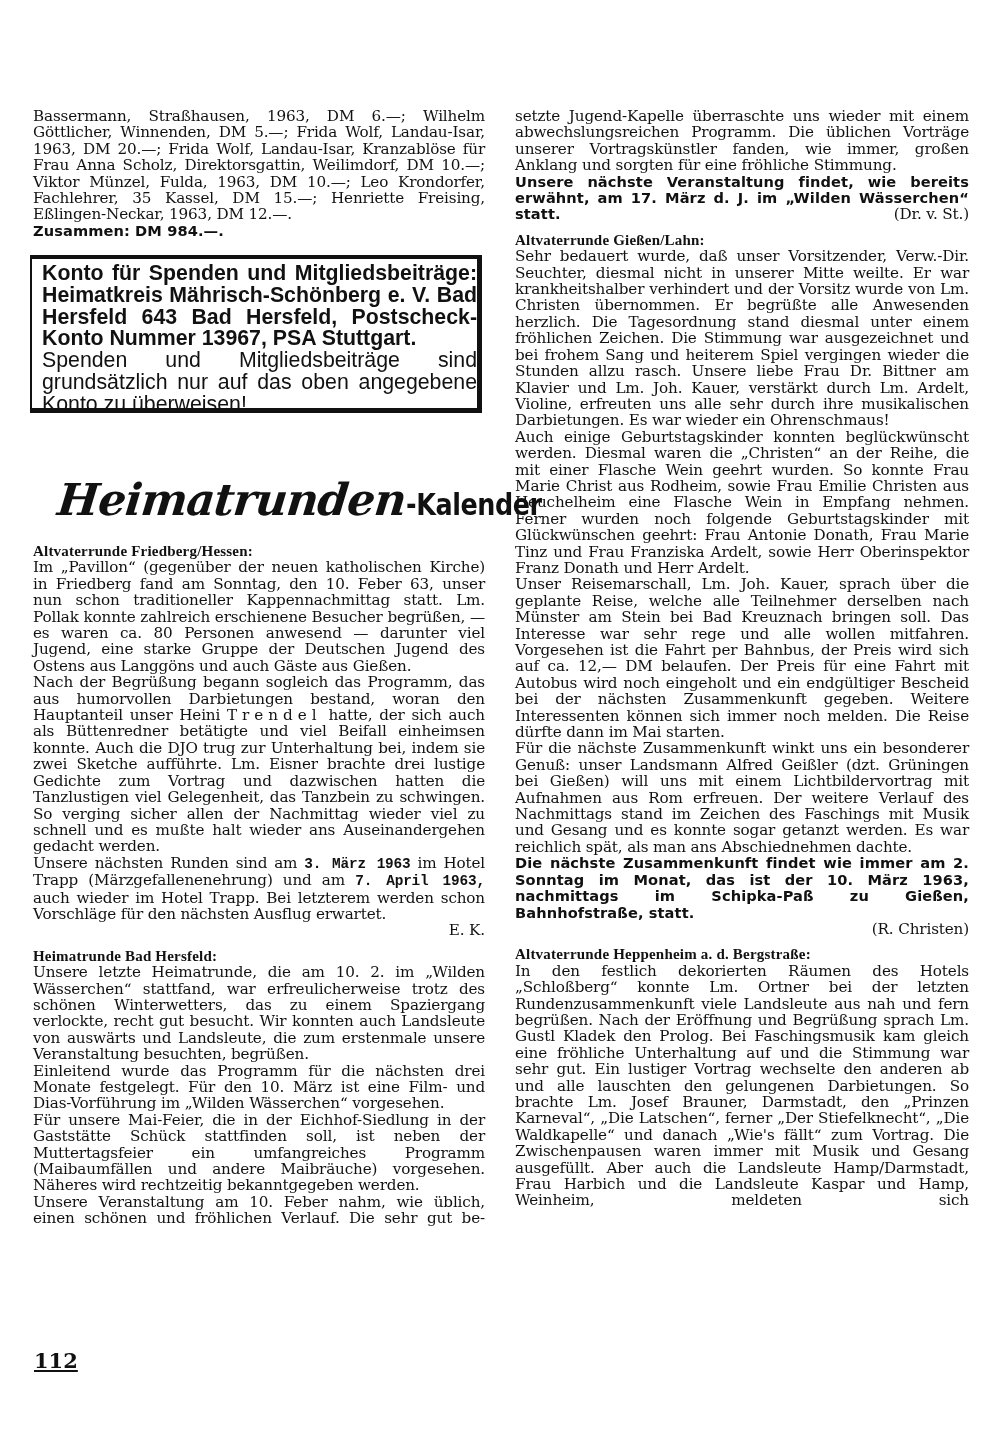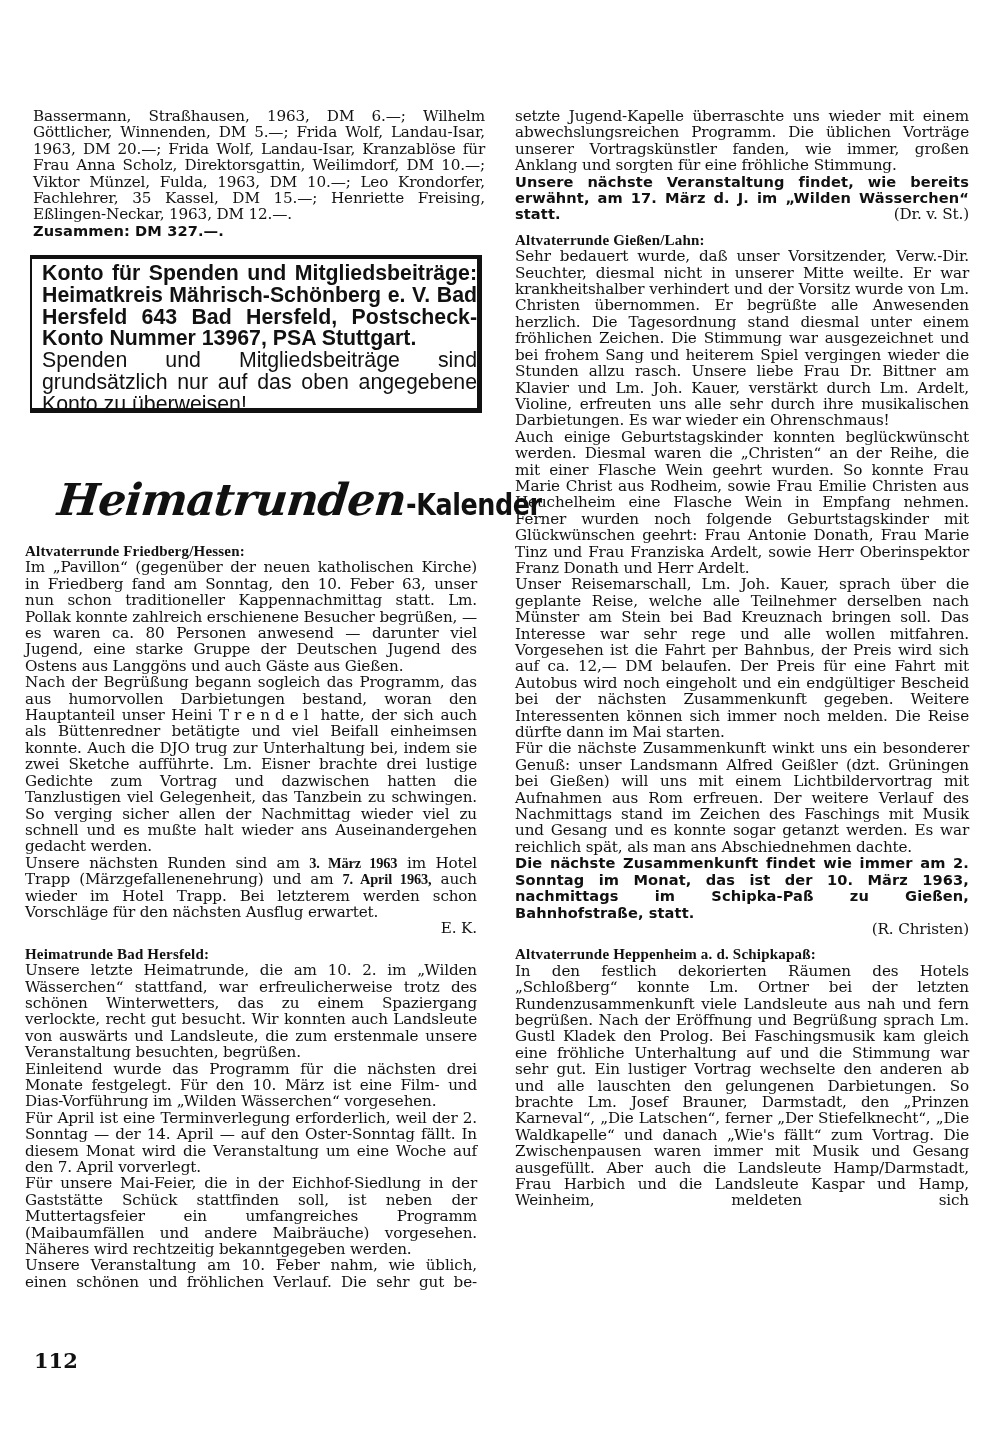--- a/index.html
+++ b/index.html
@@ -44,36 +44,37 @@
     .kalender-script {
       font-family: "DejaVu Serif", "Liberation Serif", serif;
       font-style: italic; font-weight: bold; font-size: 44px;
       letter-spacing: -1px; transform: skewX(-6deg); display: inline-block;
     }
     .kalender-rest {
       font-family: "DejaVu Sans", "Liberation Sans", sans-serif;
       font-weight: bold; font-size: 31px; letter-spacing: -0.5px;
       transform: scaleX(0.82); transform-origin: left center; display: inline-block;
     }
-    .left-lower { position: absolute; left: 25px; top: 543px; width: 452px;
+    .left-lower { position: absolute; left: 33px; top: 543px; width: 452px;
       font-size: 15.2px; line-height: 16.4px; letter-spacing: -0.15px; }
     .page-number {
       position: absolute; left: 34px; top: 1348px;
       font-size: 21px; font-weight: bold;
       font-family: "DejaVu Serif", "Liberation Serif", serif;
+      text-decoration: underline;
     }
     .spaced { letter-spacing: 5px; margin-top: 24px; }
-    b.inl { font-family: Liberation Serif, serif; font-size: 14.4px; }
+    b.inl { font-family: Liberation Mono, monospace; font-size: 14.4px; }
   </style>
 </head>
 <body>
 
 <div class="col col-left">
   <p>Bassermann, Straßhausen, 1963, DM 6.—; Wilhelm Göttlicher, Winnenden, DM 5.—; Frida Wolf, Landau-Isar, 1963, DM 20.—; Frida Wolf, Landau-Isar, Kranzablöse für Frau Anna Scholz, Direktorsgattin, Weilimdorf, DM 10.—; Viktor Münzel, Fulda, 1963, DM 10.—; Leo Krondorfer, Fachlehrer, 35 Kassel, DM 15.—; Henriette Freising, Eßlingen-Neckar, 1963, DM 12.—.</p>
-  <p class="sans-bold">Zusammen: DM 327.—.</p>
+  <p class="sans-bold">Zusammen: DM 984.—.</p>
 </div>
 
 <div class="box">
   <p class="bold">Konto für Spenden und Mitgliedsbeiträge: Heimatkreis Mährisch-Schönberg e. V. Bad Hersfeld 643 Bad Hersfeld, Postscheck-Konto Nummer 13967, PSA Stuttgart.</p>
   <p style="text-align-last:left">Spenden und Mitgliedsbeiträge sind grundsätzlich nur auf das oben angegebene Konto zu überweisen!</p>
 </div>
 
 <div class="kalender-title">
   <span class="kalender-script">Heimatrunden</span><span class="kalender-rest">-Kalender</span>
 </div>
@@ -84,21 +85,20 @@
     <p>Im „Pavillon“ (gegenüber der neuen katholischen Kirche) in Friedberg fand am Sonntag, den 10. Feber 63, unser nun schon traditioneller Kappennachmittag statt. Lm. Pollak konnte zahlreich erschienene Besucher begrüßen, — es waren ca. 80 Personen anwesend — darunter viel Jugend, eine starke Gruppe der Deutschen Jugend des Ostens aus Langgöns und auch Gäste aus Gießen.</p>
     <p><span>Nach der Begrüßung begann sogleich das Programm, das aus humorvollen Darbietungen bestand, woran den Hauptanteil unser Heini </span><span class="spaced">Trendel</span><span> hatte, der sich auch als Büttenredner betätigte und viel Beifall einheimsen konnte. Auch die DJO trug zur Unterhaltung bei, indem sie zwei Sketche aufführte. Lm. Eisner brachte drei lustige Gedichte zum Vortrag und dazwischen hatten die Tanzlustigen viel Gelegenheit, das Tanzbein zu schwingen. So verging sicher allen der Nachmittag wieder viel zu schnell und es mußte halt wieder ans Auseinandergehen gedacht werden.</span></p>
     <p><span>Unsere nächsten Runden sind am </span><b class="inl">3. März 1963</b><span> im Hotel Trapp (Märzgefallenenehrung) und am </span><b class="inl">7. April 1963,</b><span> auch wieder im Hotel Trapp. Bei letzterem werden schon Vorschläge für den nächsten Ausflug erwartet.</span></p>
     <p class="right-sig">E. K.</p>
   </div>
   <div class="gap"></div>
   <div>
     <h3 class="heading">Heimatrunde Bad Hersfeld:</h3>
     <p>Unsere letzte Heimatrunde, die am 10. 2. im „Wilden Wässerchen“ stattfand, war erfreulicherweise trotz des schönen Winterwetters, das zu einem Spaziergang verlockte, recht gut besucht. Wir konnten auch Landsleute von auswärts und Landsleute, die zum erstenmale unsere Veranstaltung besuchten, begrüßen.</p>
     <p>Einleitend wurde das Programm für die nächsten drei Monate festgelegt. Für den 10. März ist eine Film- und Dias-Vorführung im „Wilden Wässerchen“ vorgesehen.</p>
-    <p>Für April ist eine Terminverlegung erforderlich, weil der 2. Sonntag — der 14. April — auf den Oster-Sonntag fällt. In diesem Monat wird die Veranstaltung um eine Woche auf den 7. April vorverlegt.</p>
     <p>Für unsere Mai-Feier, die in der Eichhof-Siedlung in der Gaststätte Schück stattfinden soll, ist neben der Muttertagsfeier ein umfangreiches Programm (Maibaumfällen und andere Maibräuche) vorgesehen. Näheres wird rechtzeitig bekanntgegeben werden.</p>
     <p style="text-align-last:justify">Unsere Veranstaltung am 10. Feber nahm, wie üblich, einen schönen und fröhlichen Verlauf. Die sehr gut be-</p>
   </div>
 </div>
 
 <div class="page-number">112</div>
 
 <div class="col col-right">
   <div>
     <p>setzte Jugend-Kapelle überraschte uns wieder mit einem abwechslungsreichen Programm. Die üblichen Vorträge unserer Vortragskünstler fanden, wie immer, großen Anklang und sorgten für eine fröhliche Stimmung.</p>
@@ -110,16 +110,16 @@
     <h3 class="heading">Altvaterrunde Gießen/Lahn:</h3>
     <p>Sehr bedauert wurde, daß unser Vorsitzender, Verw.-Dir. Seuchter, diesmal nicht in unserer Mitte weilte. Er war krankheitshalber verhindert und der Vorsitz wurde von Lm. Christen übernommen. Er begrüßte alle Anwesenden herzlich. Die Tagesordnung stand diesmal unter einem fröhlichen Zeichen. Die Stimmung war ausgezeichnet und bei frohem Sang und heiterem Spiel vergingen wieder die Stunden allzu rasch. Unsere liebe Frau Dr. Bittner am Klavier und Lm. Joh. Kauer, verstärkt durch Lm. Ardelt, Violine, erfreuten uns alle sehr durch ihre musikalischen Darbietungen. Es war wieder ein Ohrenschmaus!</p>
     <p>Auch einige Geburtstagskinder konnten beglückwünscht werden. Diesmal waren die „Christen“ an der Reihe, die mit einer Flasche Wein geehrt wurden. So konnte Frau Marie Christ aus Rodheim, sowie Frau Emilie Christen aus Heuchelheim eine Flasche Wein in Empfang nehmen. Ferner wurden noch folgende Geburtstagskinder mit Glückwünschen geehrt: Frau Antonie Donath, Frau Marie Tinz und Frau Franziska Ardelt, sowie Herr Oberinspektor Franz Donath und Herr Ardelt.</p>
     <p>Unser Reisemarschall, Lm. Joh. Kauer, sprach über die geplante Reise, welche alle Teilnehmer derselben nach Münster am Stein bei Bad Kreuznach bringen soll. Das Interesse war sehr rege und alle wollen mitfahren. Vorgesehen ist die Fahrt per Bahnbus, der Preis wird sich auf ca. 12,— DM belaufen. Der Preis für eine Fahrt mit Autobus wird noch eingeholt und ein endgültiger Bescheid bei der nächsten Zusammenkunft gegeben. Weitere Interessenten können sich immer noch melden. Die Reise dürfte dann im Mai starten.</p>
     <p>Für die nächste Zusammenkunft winkt uns ein besonderer Genuß: unser Landsmann Alfred Geißler (dzt. Grüningen bei Gießen) will uns mit einem Lichtbildervortrag mit Aufnahmen aus Rom erfreuen. Der weitere Verlauf des Nachmittags stand im Zeichen des Faschings mit Musik und Gesang und es konnte sogar getanzt werden. Es war reichlich spät, als man ans Abschiednehmen dachte.</p>
     <p class="sans-bold">Die nächste Zusammenkunft findet wie immer am 2. Sonntag im Monat, das ist der 10. März 1963, nachmittags im Schipka-Paß zu Gießen, Bahnhofstraße, statt.</p>
     <p class="right-sig">(R. Christen)</p>
   </div>
   <div class="gap"></div>
   <div>
-    <h3 class="heading">Altvaterrunde Heppenheim a. d. Schipkapaß:</h3>
+    <h3 class="heading">Altvaterrunde Heppenheim a. d. Bergstraße:</h3>
     <p style="text-align-last:justify">In den festlich dekorierten Räumen des Hotels „Schloßberg“ konnte Lm. Ortner bei der letzten Rundenzusammenkunft viele Landsleute aus nah und fern begrüßen. Nach der Eröffnung und Begrüßung sprach Lm. Gustl Kladek den Prolog. Bei Faschingsmusik kam gleich eine fröhliche Unterhaltung auf und die Stimmung war sehr gut. Ein lustiger Vortrag wechselte den anderen ab und alle lauschten den gelungenen Darbietungen. So brachte Lm. Josef Brauner, Darmstadt, den „Prinzen Karneval“, „Die Latschen“, ferner „Der Stiefelknecht“, „Die Waldkapelle“ und danach „Wie's fällt“ zum Vortrag. Die Zwischenpausen waren immer mit Musik und Gesang ausgefüllt. Aber auch die Landsleute Hamp/Darmstadt, Frau Harbich und die Landsleute Kaspar und Hamp, Weinheim, meldeten sich</p>
   </div>
 </div>
 
 </body></html>

